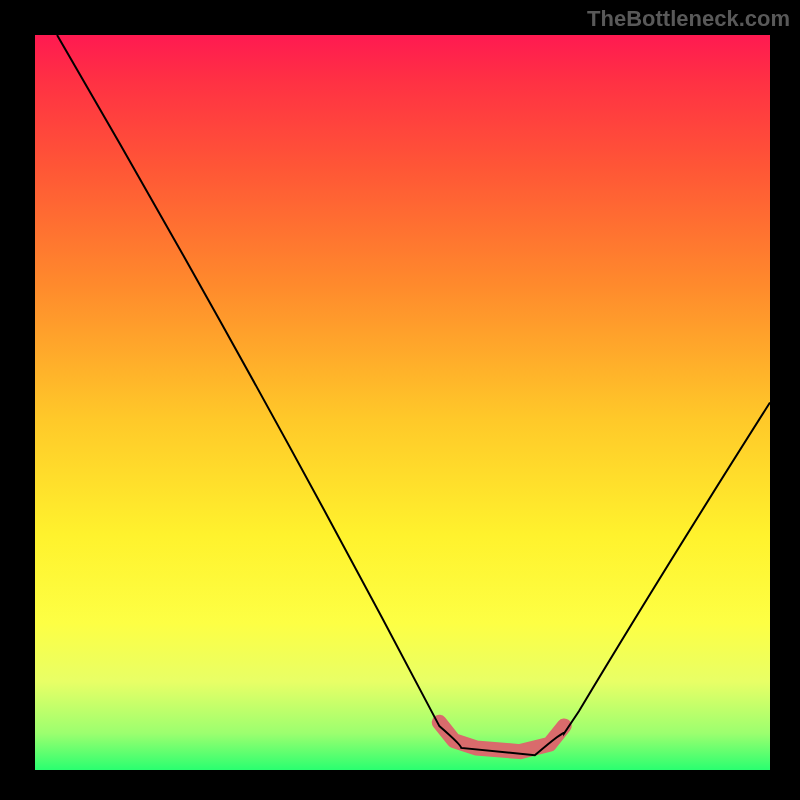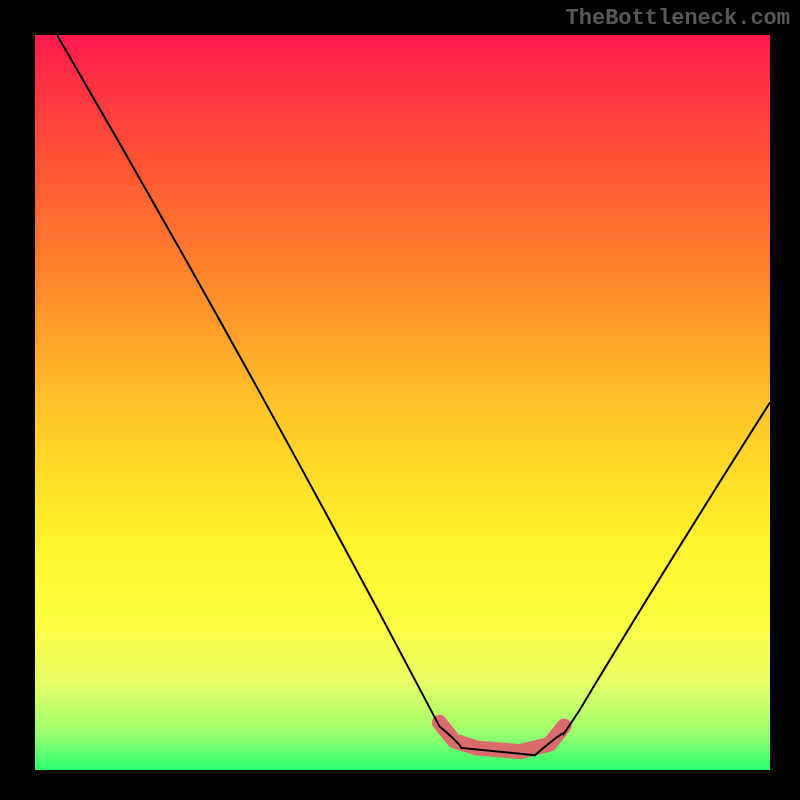--- a/index.html
+++ b/index.html
@@ -12,21 +12,20 @@
     font-family: Arial, sans-serif;
   }
   .watermark {
     position: absolute;
     top: 6px;
     right: 10px;
     color: #595959;
     font-size: 22px;
     font-weight: bold;
     z-index: 10;
-    font-family: Liberation Mono, monospace;
   }
   .plot-area {
     position: absolute;
     left: 35px;
     top: 35px;
     width: 735px;
     height: 735px;
     overflow: hidden;
   }
   .gradient-bg {

